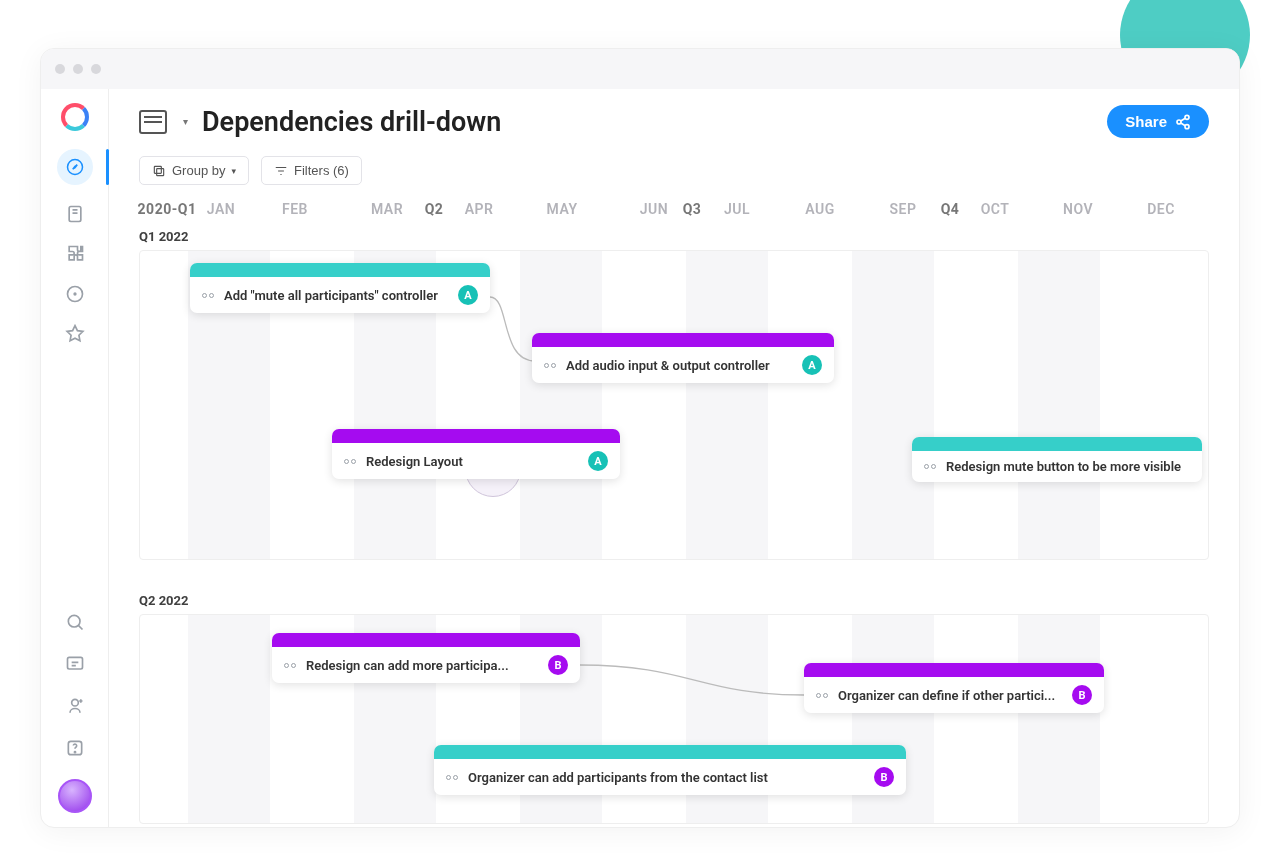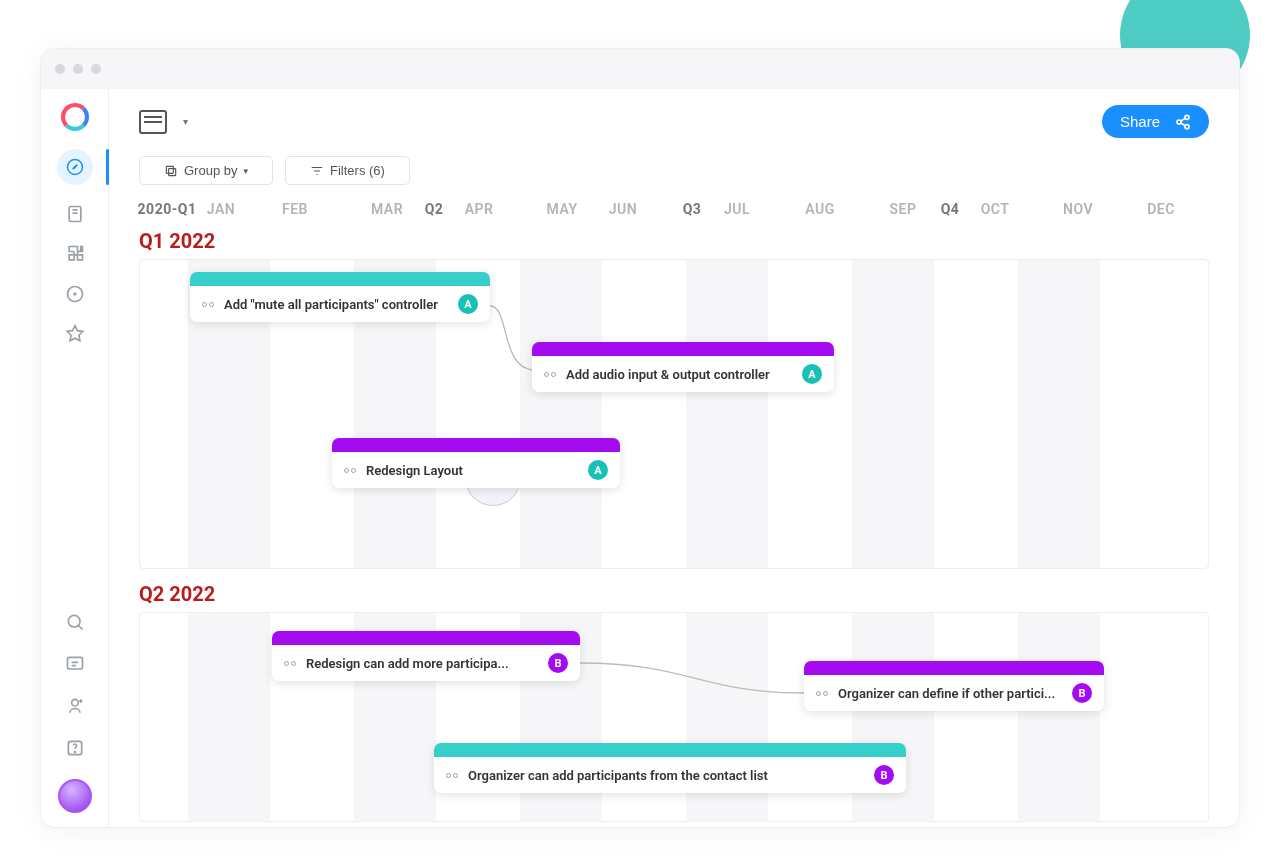--- a/index.html
+++ b/index.html
@@ -25,31 +25,31 @@
     .sidebar-bottom { position: absolute; bottom: 14px; display:flex; flex-direction:column; align-items:center; gap:20px; }
     .avatar { width:34px; height:34px; border-radius:50%; border:2px solid #a855f7; background: radial-gradient(circle at 40% 30%, #d8b4fe, #9333ea); }
 
     
     .main { flex: 1; overflow: hidden; position: relative; padding: 16px 0 0 30px; }
     .header { display:flex; align-items:center; gap:14px; padding-right:30px; }
     .view-icon { width:28px; height:24px; border:2px solid #555; border-radius:3px; position:relative; margin-right:2px; }
     .view-icon::before { content:""; position:absolute; top:4px; left:3px; right:3px; height:2px; background:#555; box-shadow: 0 5px 0 #555; }
     .chev { font-size:10px; color:#777; }
     .page-title { font-size: 27px; font-weight: 600; color:#222; }
-    .share-btn { margin-left:auto; background:#1a90ff; color:#fff; border:none; border-radius:20px; padding:8px 18px; font-size:15px; font-weight:400; display:flex; align-items:center; gap:15px; cursor:pointer;text-align:right; }
+    .share-btn { margin-left:auto; background:#1a90ff; color:#fff; border:none; border-radius:20px; padding:8px 18px; font-size:15px; font-weight:700; display:flex; align-items:center; gap:8px; cursor:pointer;text-align:right; }
     .share-icon { display:inline-flex; }
 
     .toolbar { display:flex; gap:12px; margin-top:18px; }
-    .tool-btn { border:1px solid #e3e3e8; border-radius:5px; padding:6px 24px; font-size:13px; color:#555; background:#fff; display:flex; align-items:center; gap:6px; cursor:pointer; }
+    .tool-btn { border:1px solid #e3e3e8; border-radius:5px; padding:6px 12px; font-size:13px; color:#555; background:#fff; display:flex; align-items:center; gap:6px; cursor:pointer; }
 
     .tl-header { display:flex; gap:0; margin-top:16px; font-size:14px; color:#b3b3b9; font-weight:600; letter-spacing:.5px; position:relative; height:16px; }
     .tl-month { position:absolute; transform:translateX(-50%); }
     .tl-q { color:#777; font-weight:700; }
 
-    .section-label { font-size:20px; font-weight:700; color:#b91c1c; margin-top:12px; }
+    .section-label { font-size:13px; font-weight:700; color:#404040; margin-top:12px; }
 
     .gantt { position:relative; border:1px solid #eee; border-radius:4px; margin-top:6px; margin-right:30px; }
     .gantt-bg { position:absolute; inset:0; }
     .gcol { position:absolute; top:0; bottom:0; background:#f6f6f8; }
 
     .card { position:absolute; background:#fff; border-radius:7px; box-shadow:0 2px 10px rgba(0,0,0,0.12); overflow:hidden; }
     .card-bar { height:14px; }
     .bar-teal { background:#36cfc9; }
     .bar-purple { background:#a50bf0; }
     .card-body { display:flex; align-items:center; gap:10px; padding:8px 12px; font-size:13px; font-weight:600; color:#333; }
@@ -138,20 +138,21 @@
             </svg>
         </div>
         <div class="avatar"></div>
       </div>
     </div>
 
     <div class="main">
       <div class="header">
         <div class="view-icon"></div>
         <span class="chev">▾</span>
+        <h1 class="page-title">Dependencies drill-down</h1>
         <button class="share-btn">
           <span>Share</span>
           <svg class="share-icon" width="16" height="16" viewBox="0 0 24 24" fill="none" stroke="currentColor" stroke-width="2.5">
               <circle cx="18" cy="5" r="3"></circle>
               <circle cx="6" cy="12" r="3"></circle>
               <circle cx="18" cy="19" r="3"></circle>
               <path d="M8.6 10.5l6.8-4M8.6 13.5l6.8 4"></path>
             </svg>
         </button>
       </div>
@@ -174,21 +175,21 @@
       </div>
 
       <div class="tl-header">
         <span class="tl-month tl-q" style="left:28px">2020-Q1</span>
         <span class="tl-month" style="left:82px">JAN</span>
         <span class="tl-month" style="left:156px">FEB</span>
         <span class="tl-month" style="left:248px">MAR</span>
         <span class="tl-month tl-q" style="left:295px">Q2</span>
         <span class="tl-month" style="left:340px">APR</span>
         <span class="tl-month" style="left:423px">MAY</span>
-        <span class="tl-month" style="left:484px">JUN</span>
+        <span class="tl-month" style="left:515px">JUN</span>
         <span class="tl-month tl-q" style="left:553px">Q3</span>
         <span class="tl-month" style="left:598px">JUL</span>
         <span class="tl-month" style="left:681px">AUG</span>
         <span class="tl-month" style="left:764px">SEP</span>
         <span class="tl-month tl-q" style="left:811px">Q4</span>
         <span class="tl-month" style="left:856px">OCT</span>
         <span class="tl-month" style="left:939px">NOV</span>
         <span class="tl-month" style="left:1022px">DEC</span>
       </div>
 
@@ -238,23 +239,33 @@
           <div class="card-body">
             <span class="status-dots">
                 <span></span>
                 <span></span>
               </span>
             <span class="txt">Redesign Layout</span>
             <span class="badge badge-teal">A</span>
           </div>
         </div>
 
-      </div>
-
-      <div class="section-label" style="margin-top:13px">Q2 2022</div>
+        <div class="card" style="left:772px; top:186px; width:290px">
+          <div class="card-bar bar-teal"></div>
+          <div class="card-body">
+            <span class="status-dots">
+                <span></span>
+                <span></span>
+              </span>
+            <span class="txt">Redesign mute button to be more visible</span>
+          </div>
+        </div>
+      </div>
+
+      <div class="section-label" style="margin-top:33px">Q2 2022</div>
       <div class="gantt" style="height:210px">
         <div class="gantt-bg">
           <div class="gcol" style="left:48px;width:82px"></div>
           <div class="gcol" style="left:214px;width:82px"></div>
           <div class="gcol" style="left:380px;width:82px"></div>
           <div class="gcol" style="left:546px;width:82px"></div>
           <div class="gcol" style="left:712px;width:82px"></div>
           <div class="gcol" style="left:878px;width:82px"></div>
         </div>
 

